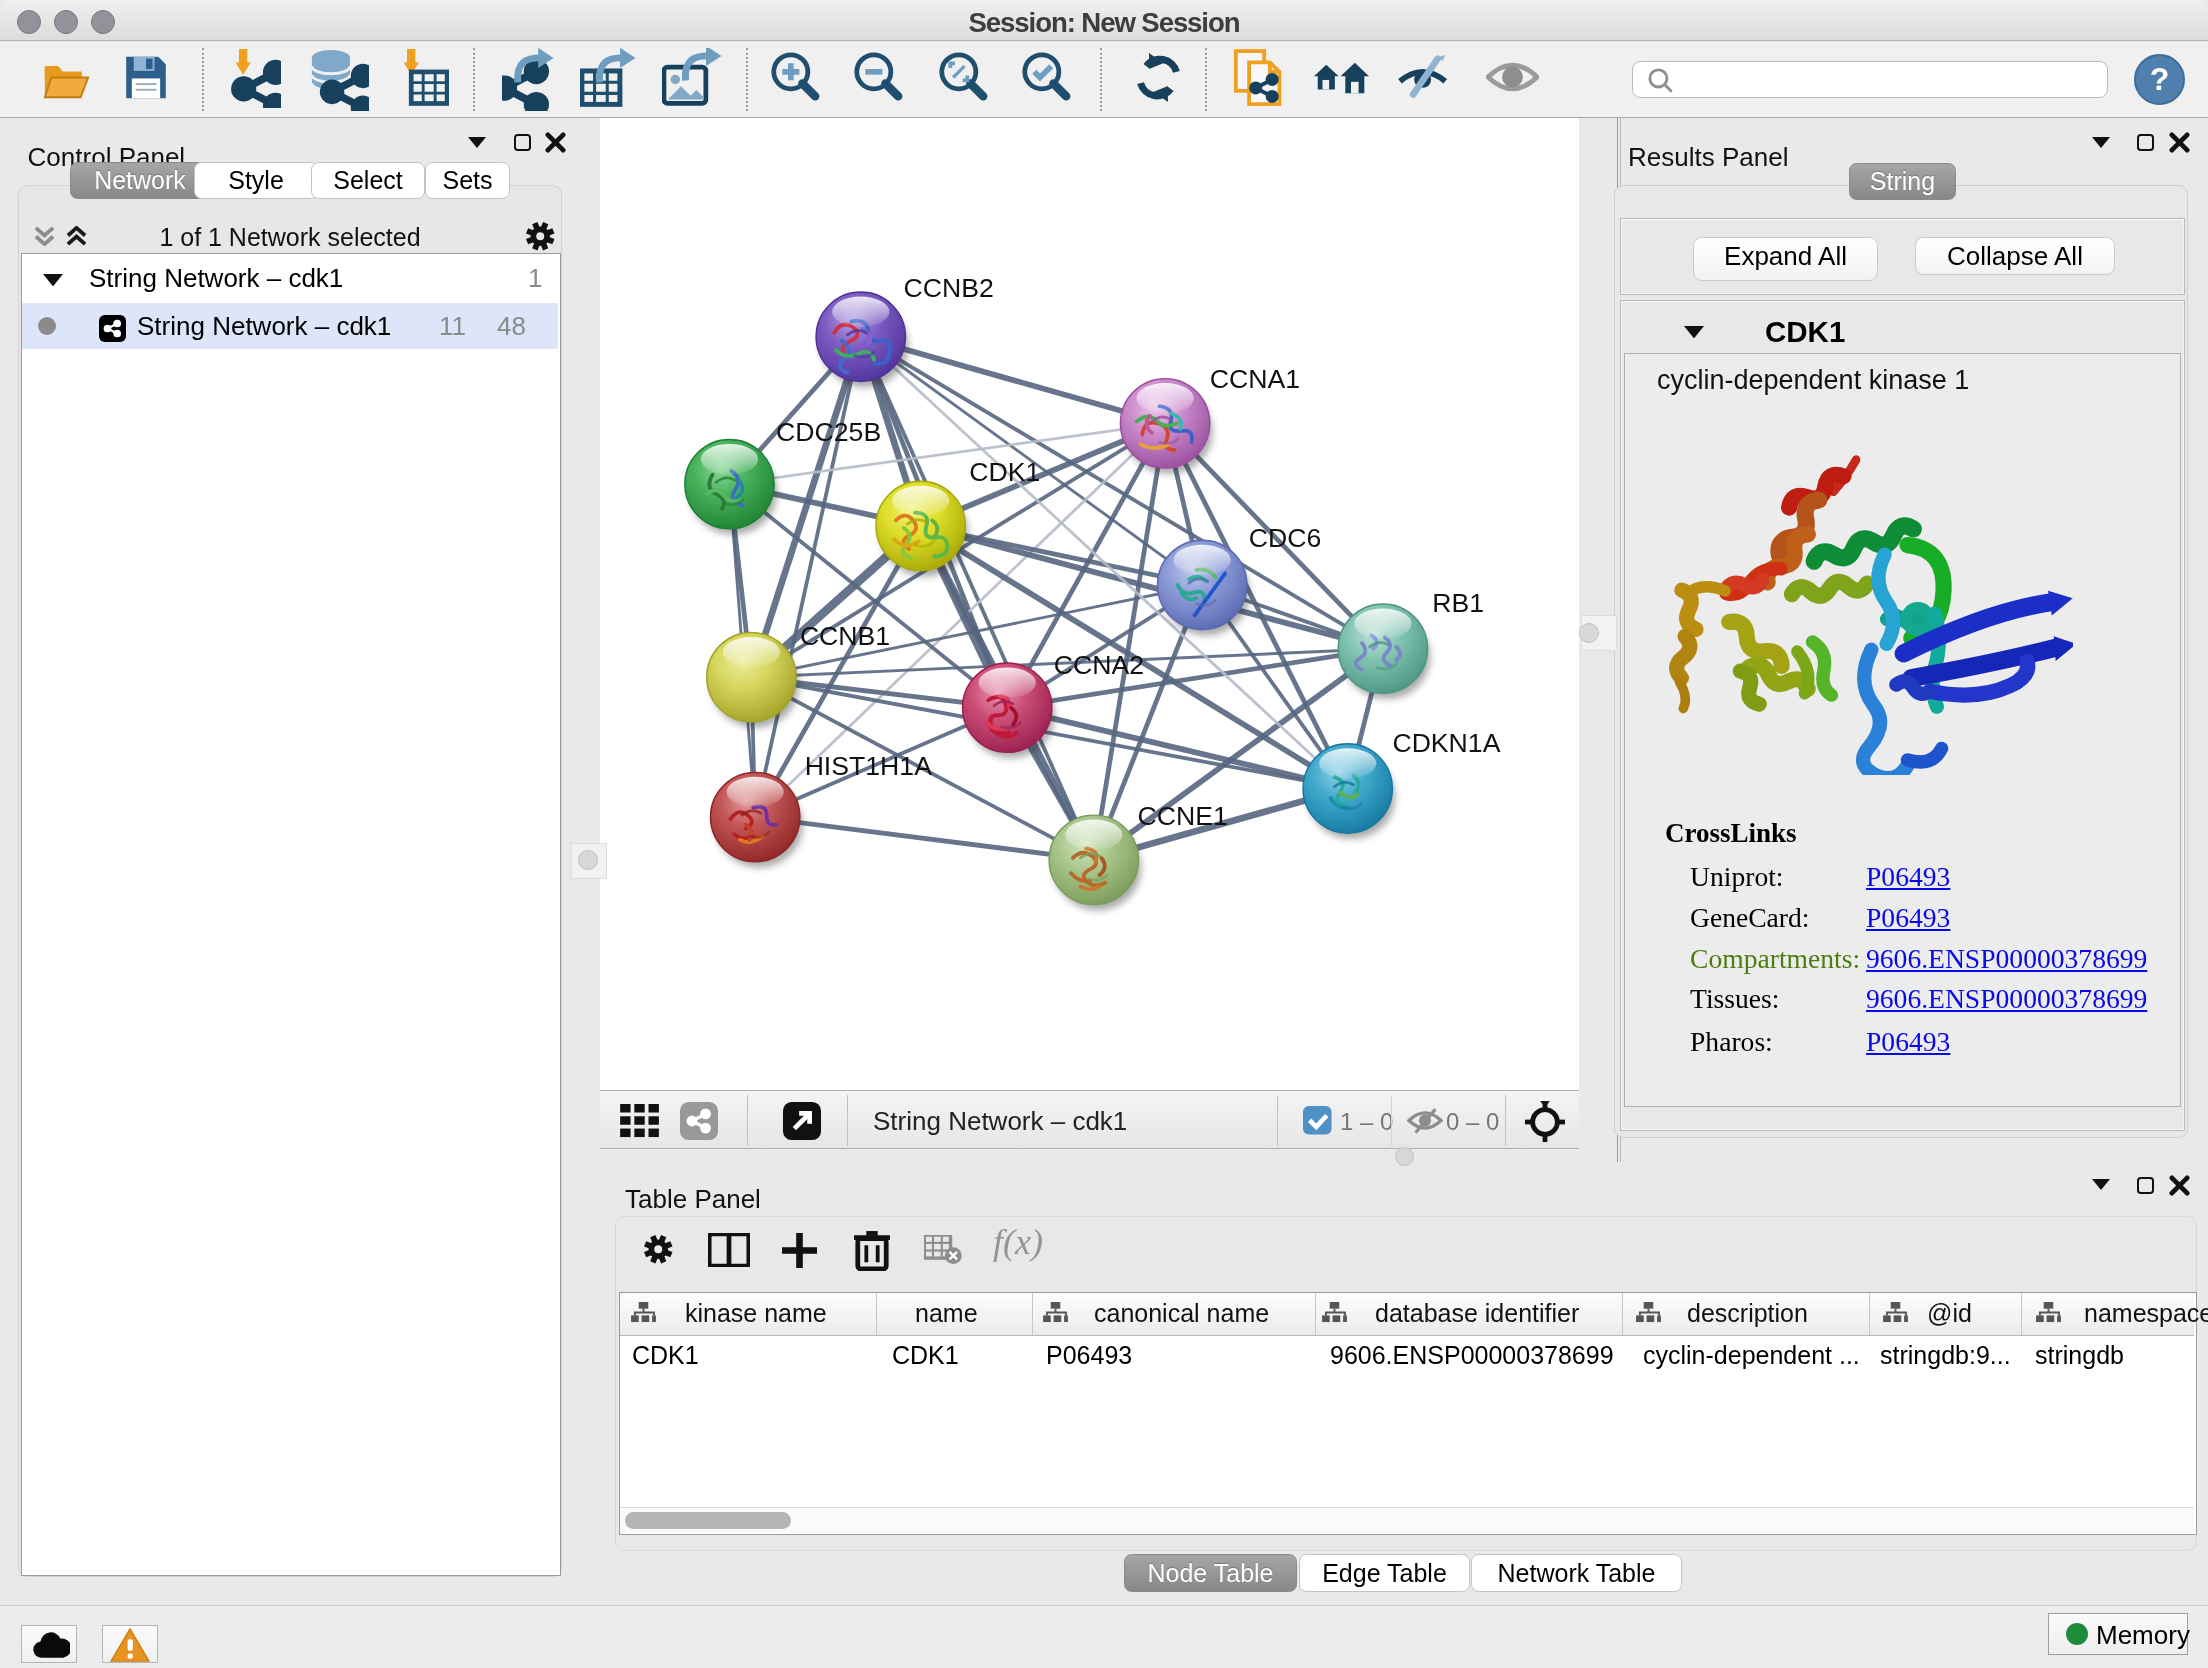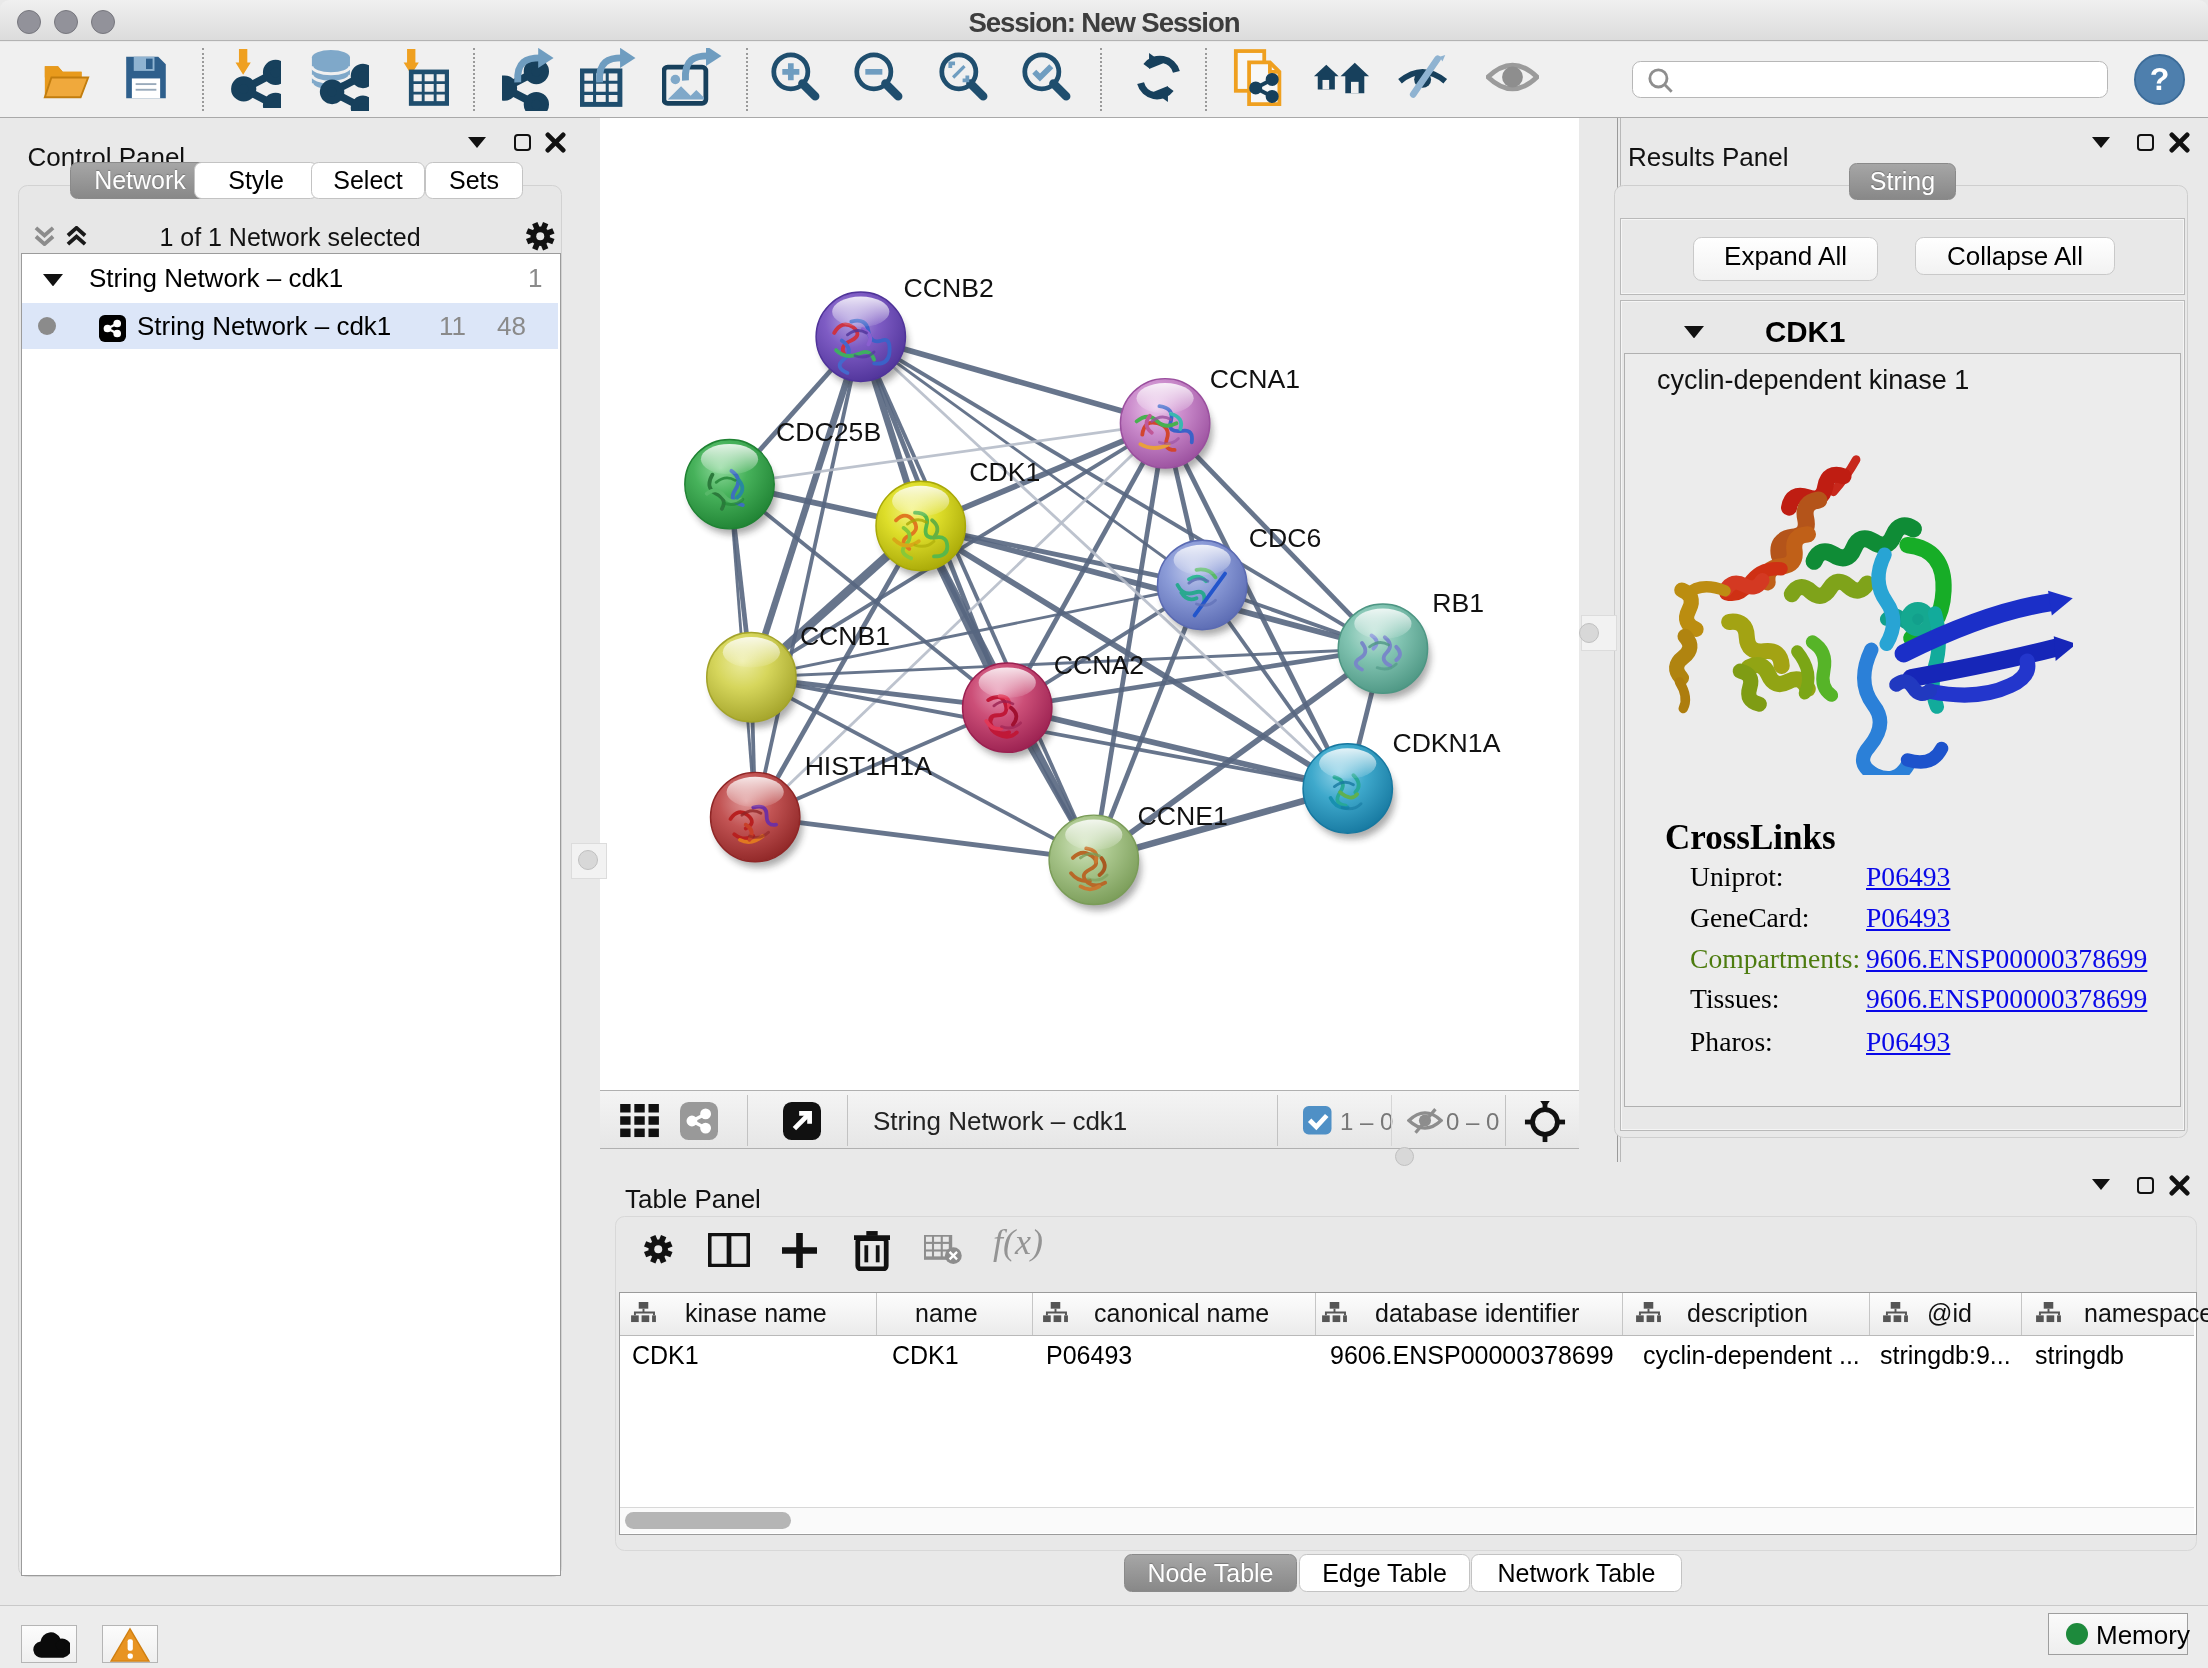--- a/index.html
+++ b/index.html
@@ -471,21 +471,21 @@
 <svg class="abs" style="left:545px;top:132px" width="21" height="21" viewBox="0 0 22 22">
     <g stroke="#111" stroke-width="5" stroke-linecap="round">
       <line x1="3" y1="3" x2="19" y2="19"></line>
       <line x1="19" y1="3" x2="3" y2="19"></line>
     </g>
   </svg>
 <div class="abs" id="cp-sub"></div>
 <div class="abs tabbtn tabsel" style="left:70px;width:140px">Network</div>
 <div class="abs tabbtn" style="left:194px;width:124px">Style</div>
 <div class="abs tabbtn" style="left:311px;width:114px">Select</div>
-<div class="abs tabbtn" style="left:425px;width:98px">Sets</div>
+<div class="abs tabbtn" style="left:425px;width:85px">Sets</div>
 <svg class="abs" style="left:34px;top:226px" width="21" height="20" viewBox="0 0 22 21">
     <g fill="none" stroke="#8c8c8c" stroke-width="4">
       <path d="M2 2 L11 10 L20 2"></path>
       <path d="M2 11 L11 19 L20 11"></path>
     </g>
   </svg>
 <svg class="abs" style="left:66px;top:226px" width="21" height="20" viewBox="0 0 22 21">
     <g fill="none" stroke="#1a1a1a" stroke-width="4">
       <path d="M2 10 L11 2 L20 10"></path>
       <path d="M2 19 L11 11 L20 19"></path>
@@ -661,21 +661,21 @@
       <path d="M280 258 Q370 242 432 226" stroke="#1626b8" stroke-width="19"></path>
       <path d="M430 214 l24 8 -22 18 z" fill="#1626b8" stroke="none"></path>
       <path d="M300 272 q50 10 84 -6 q22 -10 18 -26" stroke="#2336cc" stroke-width="16"></path>
       <g transform="translate(282,268) rotate(10)">
         <path d="M -18.0 0 q 9.0 -10 18 0 q 9.0 10 18 0 " stroke="#2139c0" stroke-width="15.0" fill="none"></path>
       </g>
       <path d="M238 228 q-16 34 2 58 q16 20 -4 44 q-16 18 6 30 q22 10 34 -10" stroke="#2b80d8" stroke-width="15"></path>
       <path d="M276 344 q26 8 36 -12" stroke="#1d53cc" stroke-width="14"></path>
     </g>
   </svg>
-<div class="abs serif txt" style="left:1665px;top:818px;font-size:35px;font-weight:bold;color:#000">CrossLinks</div>
+<div class="abs serif txt" style="left:1665px;top:818px;font-size:27px;font-weight:bold;color:#000">CrossLinks</div>
 <div class="abs serif txt" style="left:1690px;top:861px;font-size:27.6px;color:#000">Uniprot:</div>
 <div class="abs serif link txt" style="left:1866px;top:861px;font-size:27.6px">P06493</div>
 <div class="abs serif txt" style="left:1690px;top:902px;font-size:27.6px;color:#000">GeneCard:</div>
 <div class="abs serif link txt" style="left:1866px;top:902px;font-size:27.6px">P06493</div>
 <div class="abs serif txt" style="left:1690px;top:943px;font-size:27.6px;color:#4d7c0f">Compartments:</div>
 <div class="abs serif link txt" style="left:1866px;top:943px;font-size:27.6px">9606.ENSP00000378699</div>
 <div class="abs serif txt" style="left:1690px;top:983px;font-size:27.6px;color:#000">Tissues:</div>
 <div class="abs serif link txt" style="left:1866px;top:983px;font-size:27.6px">9606.ENSP00000378699</div>
 <div class="abs serif txt" style="left:1690px;top:1026px;font-size:27.6px;color:#000">Pharos:</div>
 <div class="abs serif link txt" style="left:1866px;top:1026px;font-size:27.6px">P06493</div>

